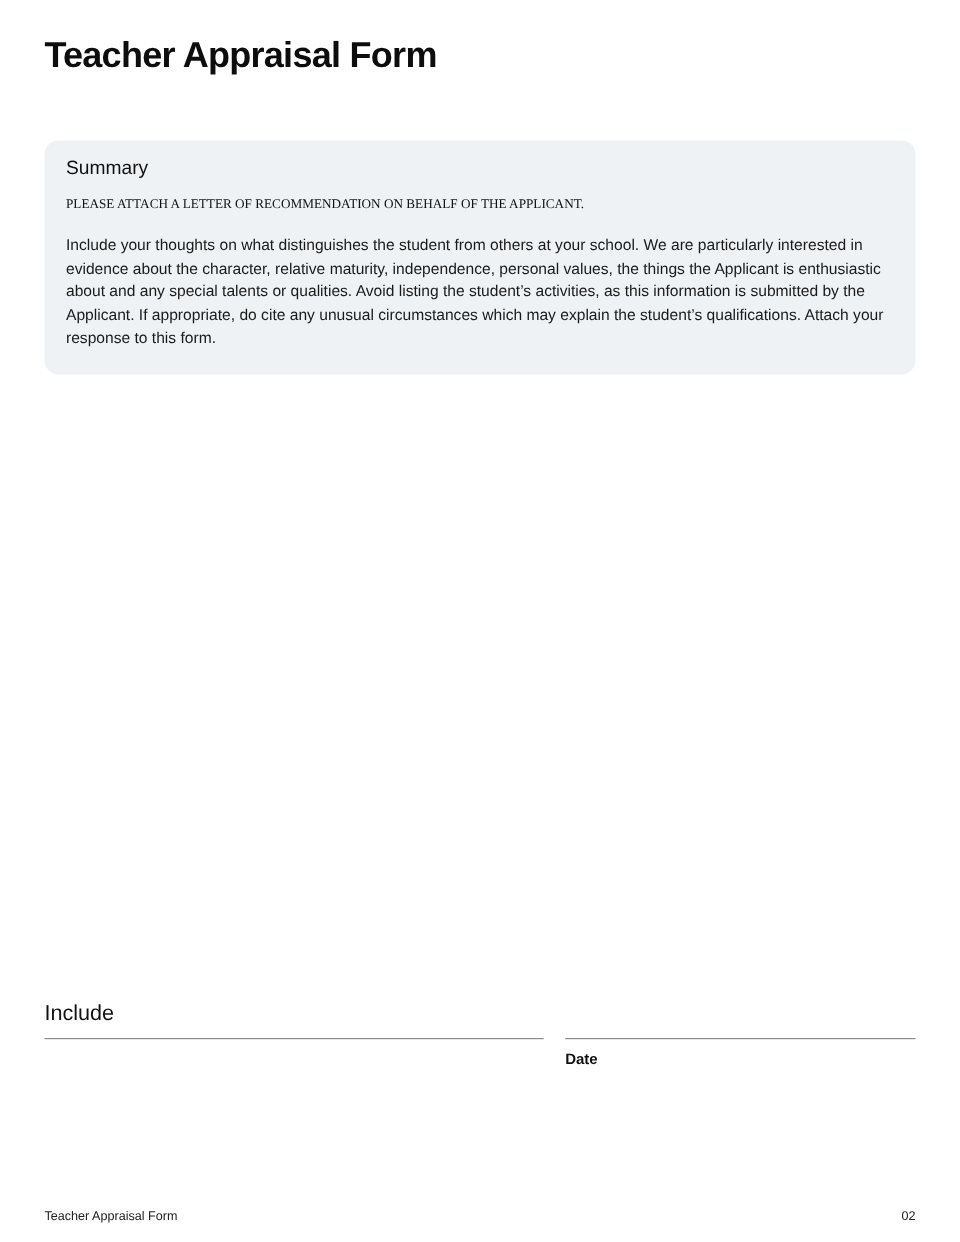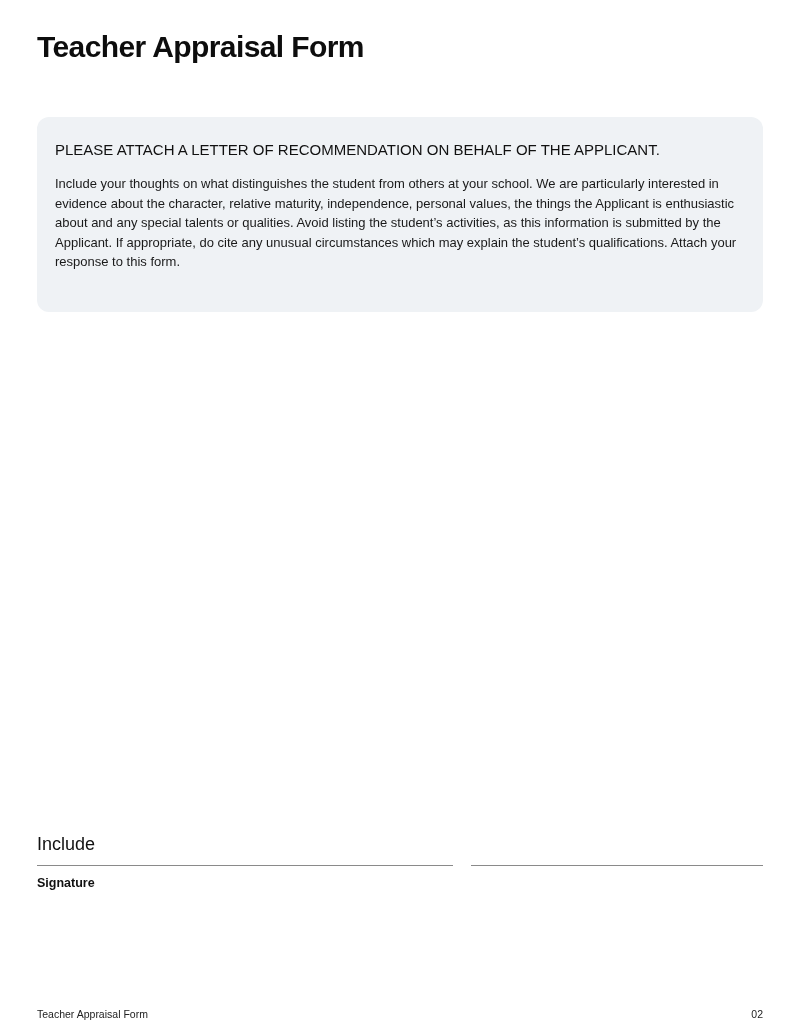--- a/index.html
+++ b/index.html
@@ -39,24 +39,25 @@
     }
     .summary-heading {
       margin: 0;
       font-size: 16px;
       font-weight: 400;
       color: #111111;
       line-height: 20px;
     }
     .summary-instruction {
       margin: 11px 0 0 0;
-      font-size: 15px;
+      font-size: 11px;
       font-weight: 400;
       color: #111111;
       line-height: 16px;
+      font-family: Liberation Serif, serif;
     }
     .summary-body {
       margin: 16px 0 0 0;
       font-size: 13px;
       color: #1a1a1a;
       line-height: 19.6px;
       width: 690px;
     }
     .teacher-section-label {
       position: absolute;
@@ -101,29 +102,30 @@
       color: #222222;
       line-height: 14px;
     }
   </style>
 </head>
 <body>
 
 <h1 class="page-title">Teacher Appraisal Form</h1>
 
 <section class="summary-panel">
+  <h2 class="summary-heading">Summary</h2>
   <p class="summary-instruction">PLEASE ATTACH A LETTER OF RECOMMENDATION ON BEHALF OF THE APPLICANT.</p>
   <p class="summary-body">Include your thoughts on what distinguishes the student from others at your school. We are particularly interested in evidence about the character, relative maturity, independence, personal values, the things the Applicant is enthusiastic about and any special talents or qualities. Avoid listing the student’s activities, as this information is submitted by the Applicant. If appropriate, do cite any unusual circumstances which may explain the student’s qualifications. Attach your response to this form.</p>
 </section>
 
 <h2 class="teacher-section-label">Include</h2>
 
 <div class="sig-field sig-signature">
   <div class="line"></div>
-  <div class="caption">Signature</div>
 </div>
 
 <div class="sig-field sig-date">
   <div class="line"></div>
+  <div class="caption">Date</div>
 </div>
 
 <div class="footer-title">Teacher Appraisal Form</div>
 <div class="footer-page">02</div>
 
 </body></html>

